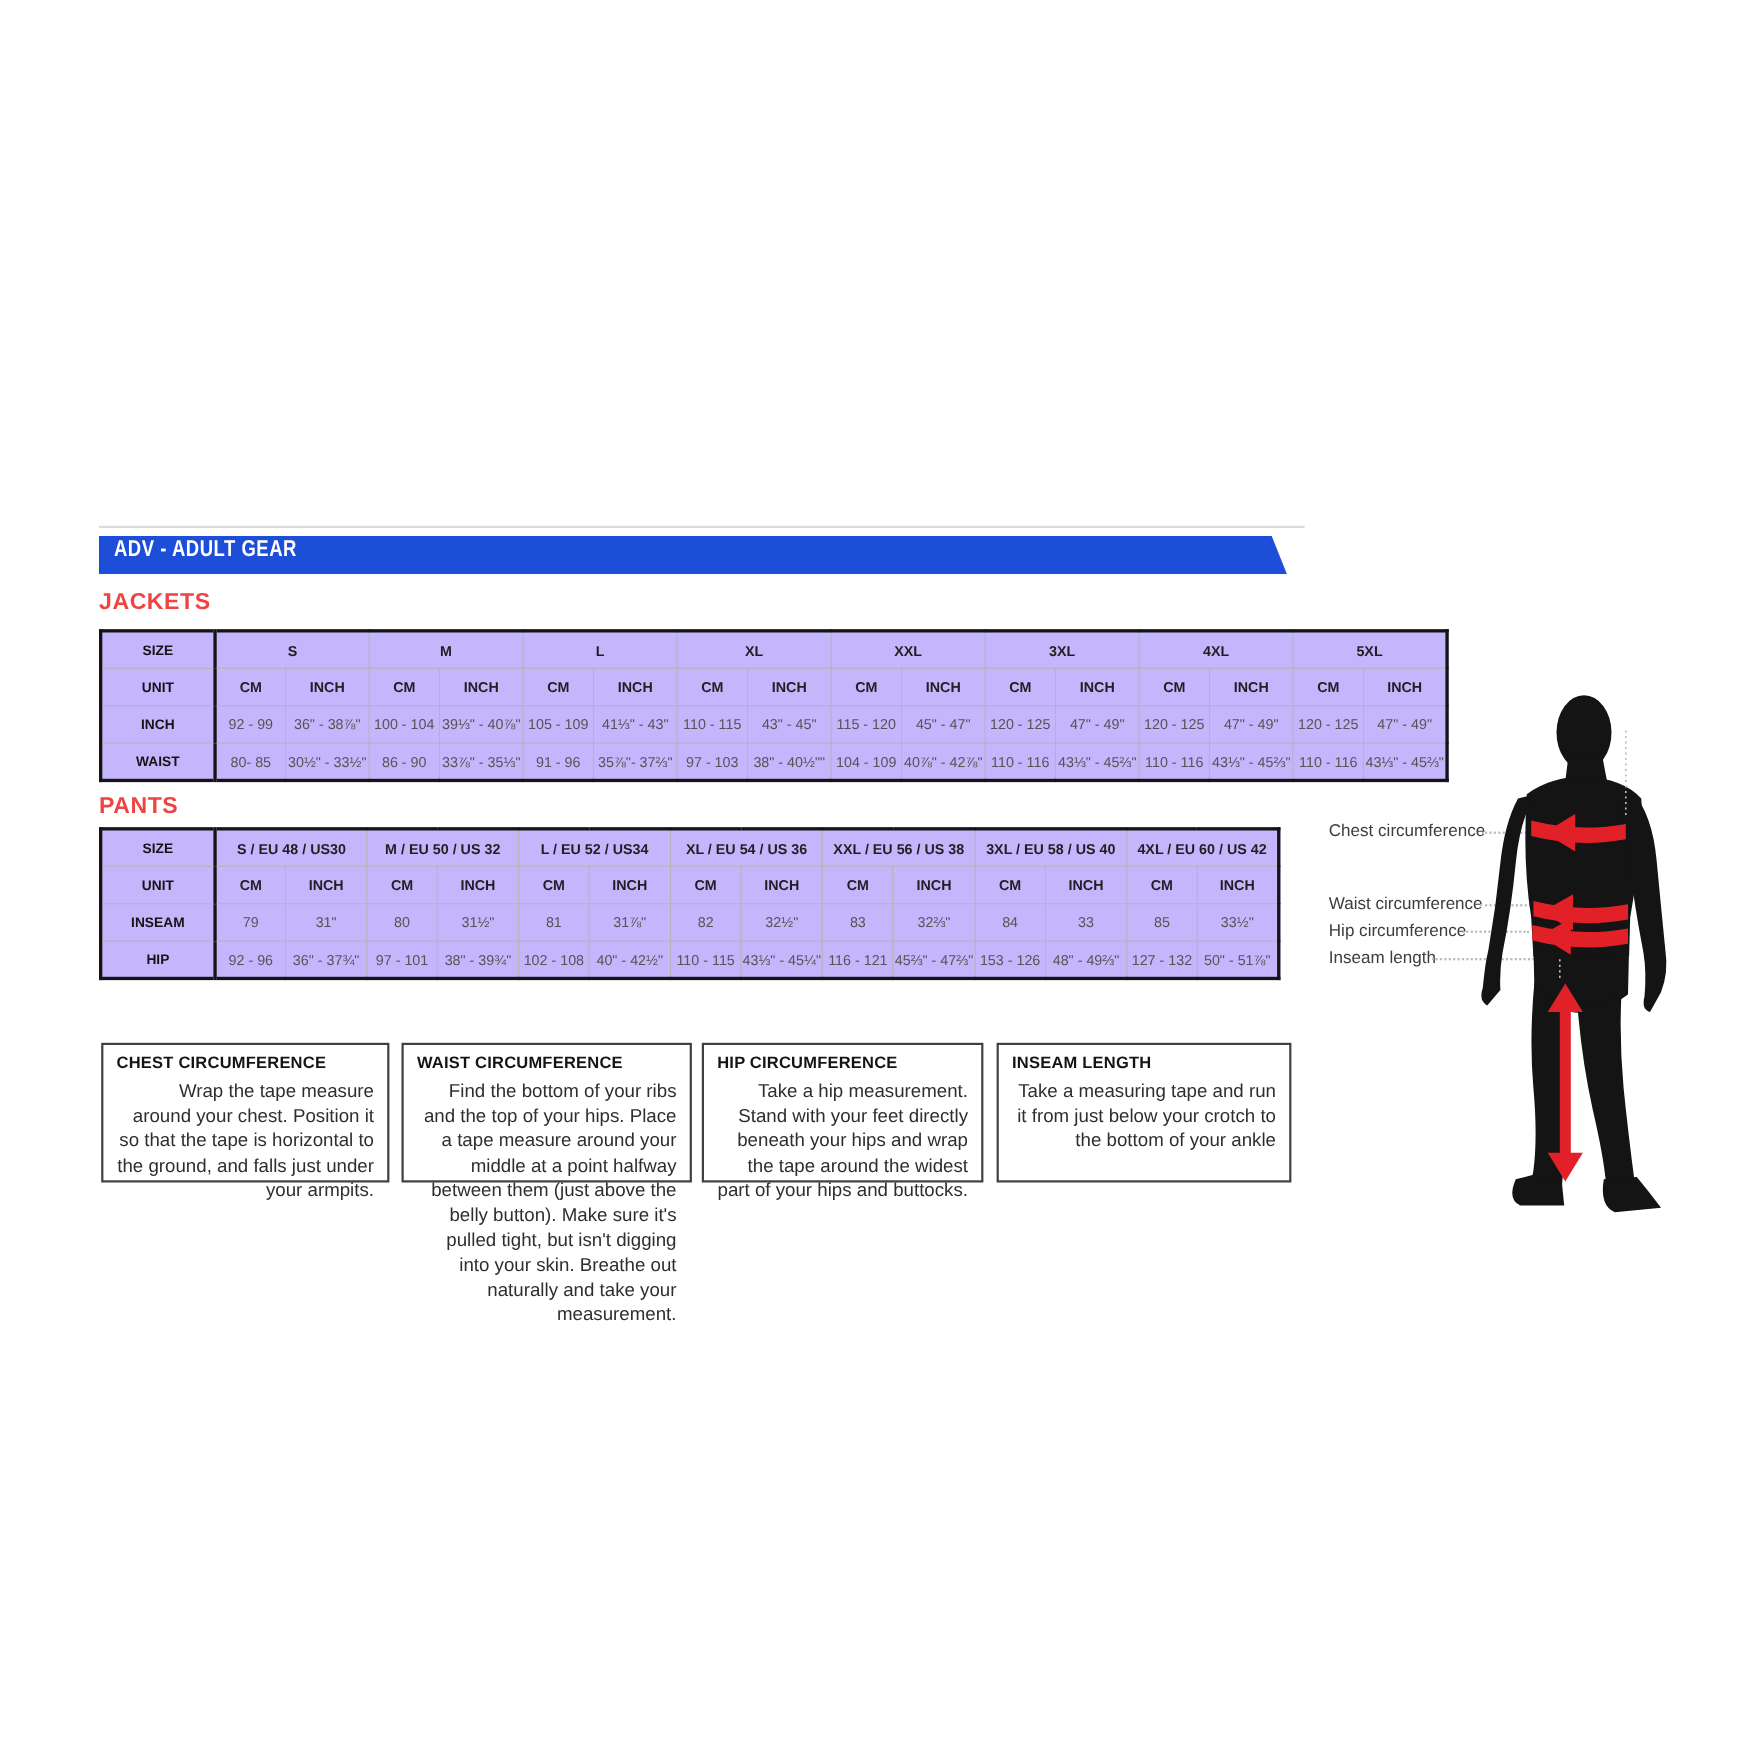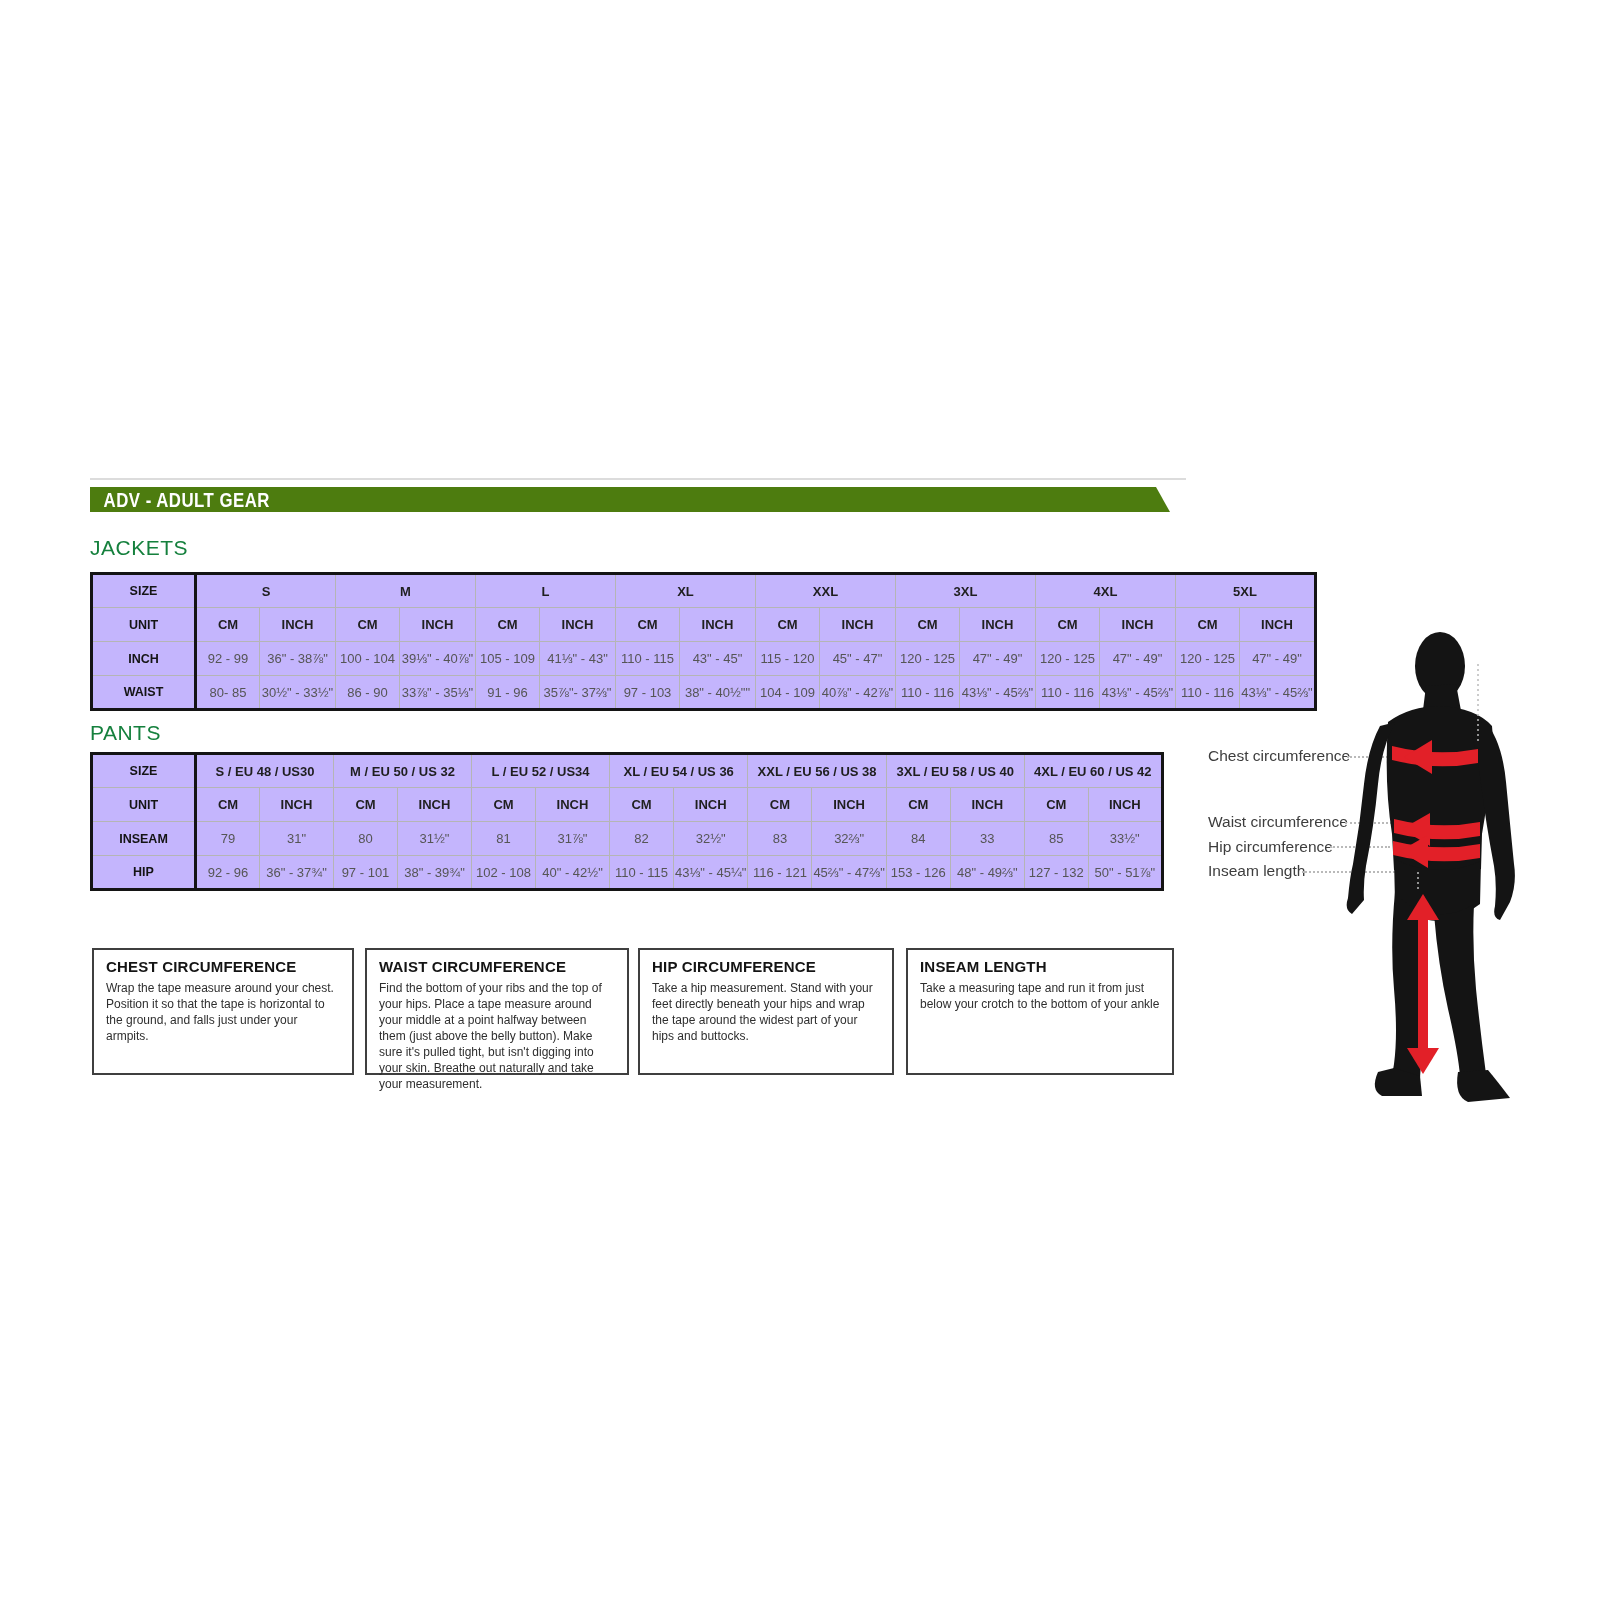--- a/index.html
+++ b/index.html
@@ -2,47 +2,47 @@
 <html><head>
 <meta charset="utf-8">
 <style>
   html,body{margin:0;padding:0;background:#fff;}
   body{width:1600px;height:1600px;position:relative;overflow:hidden;
        font-family:"Liberation Sans","DejaVu Sans",sans-serif;}
   .abs{position:absolute;}
 
   
   .topline{left:90px;top:478px;width:1096px;height:2px;background:#dcdcdc;}
-  .banner{left:90px;top:487px;width:1080px;height:25px;background:#4d7c0f;
+  .banner{left:90px;top:487px;width:1080px;height:35px;background:#1d4ed8;
           clip-path:polygon(0 0,1066px 0,1080px 100%,0 100%);
-          display:flex;align-items:center;}
+          display:flex;}
   .banner-text{color:#fff;font-weight:700;font-size:21px;letter-spacing:.6px;
                transform:scaleX(.8);transform-origin:left center;
                padding-left:17px;white-space:nowrap;}
 
-  .section-label{font-size:21px;color:#15803d;letter-spacing:.5px;}
+  .section-label{font-size:21px;color:#ef4444;letter-spacing:.5px;font-weight:bold;}
   #jackets-label{left:90px;top:536px;}
   #pants-label{left:90px;top:721px;}
 
   
   table.size-table{border-collapse:collapse;table-layout:fixed;background:#c4b5fd;
                    border:3px solid #141414;}
   #jackets-table{left:90px;top:572px;}
   #pants-table{left:90px;top:752px;}
   .size-table tr{height:34px;}
   .size-table th,.size-table td{border:1px solid #b5b5b5;text-align:center;
       vertical-align:middle;padding:0 1px;white-space:nowrap;overflow:hidden;}
   .size-table th{font-size:13px;font-weight:700;color:#1f1f1f;}
   .size-table td{font-size:13px;color:#555;}
   .size-table .lbl{border-right:3px solid #141414;font-weight:700;color:#141414;font-size:12.5px;}
 
   
   .box{top:948px;height:127px;border:2px solid #3f3f3f;padding:8px 12px;box-sizing:border-box;background:#fff;}
   .box h3{margin:0 0 6px 0;font-size:15px;color:#141414;letter-spacing:.2px;}
-  .box p{margin:0;font-size:12px;line-height:1.33;color:#2e2e2e;}
+  .box p{margin:0;font-size:17px;line-height:1.33;color:#2e2e2e;text-align:right;}
   #box-chest{left:92px;width:262px;}
   #box-waist{left:365px;width:264px;}
   #box-hip{left:638px;width:256px;}
   #box-inseam{left:906px;width:268px;}
 
   
   .fig-label{font-size:15.5px;color:#3d3d3d;white-space:nowrap;}
   #lbl-chest{left:1208px;top:747px;}
   #lbl-waist{left:1208px;top:813px;}
   #lbl-hip{left:1208px;top:838px;}

